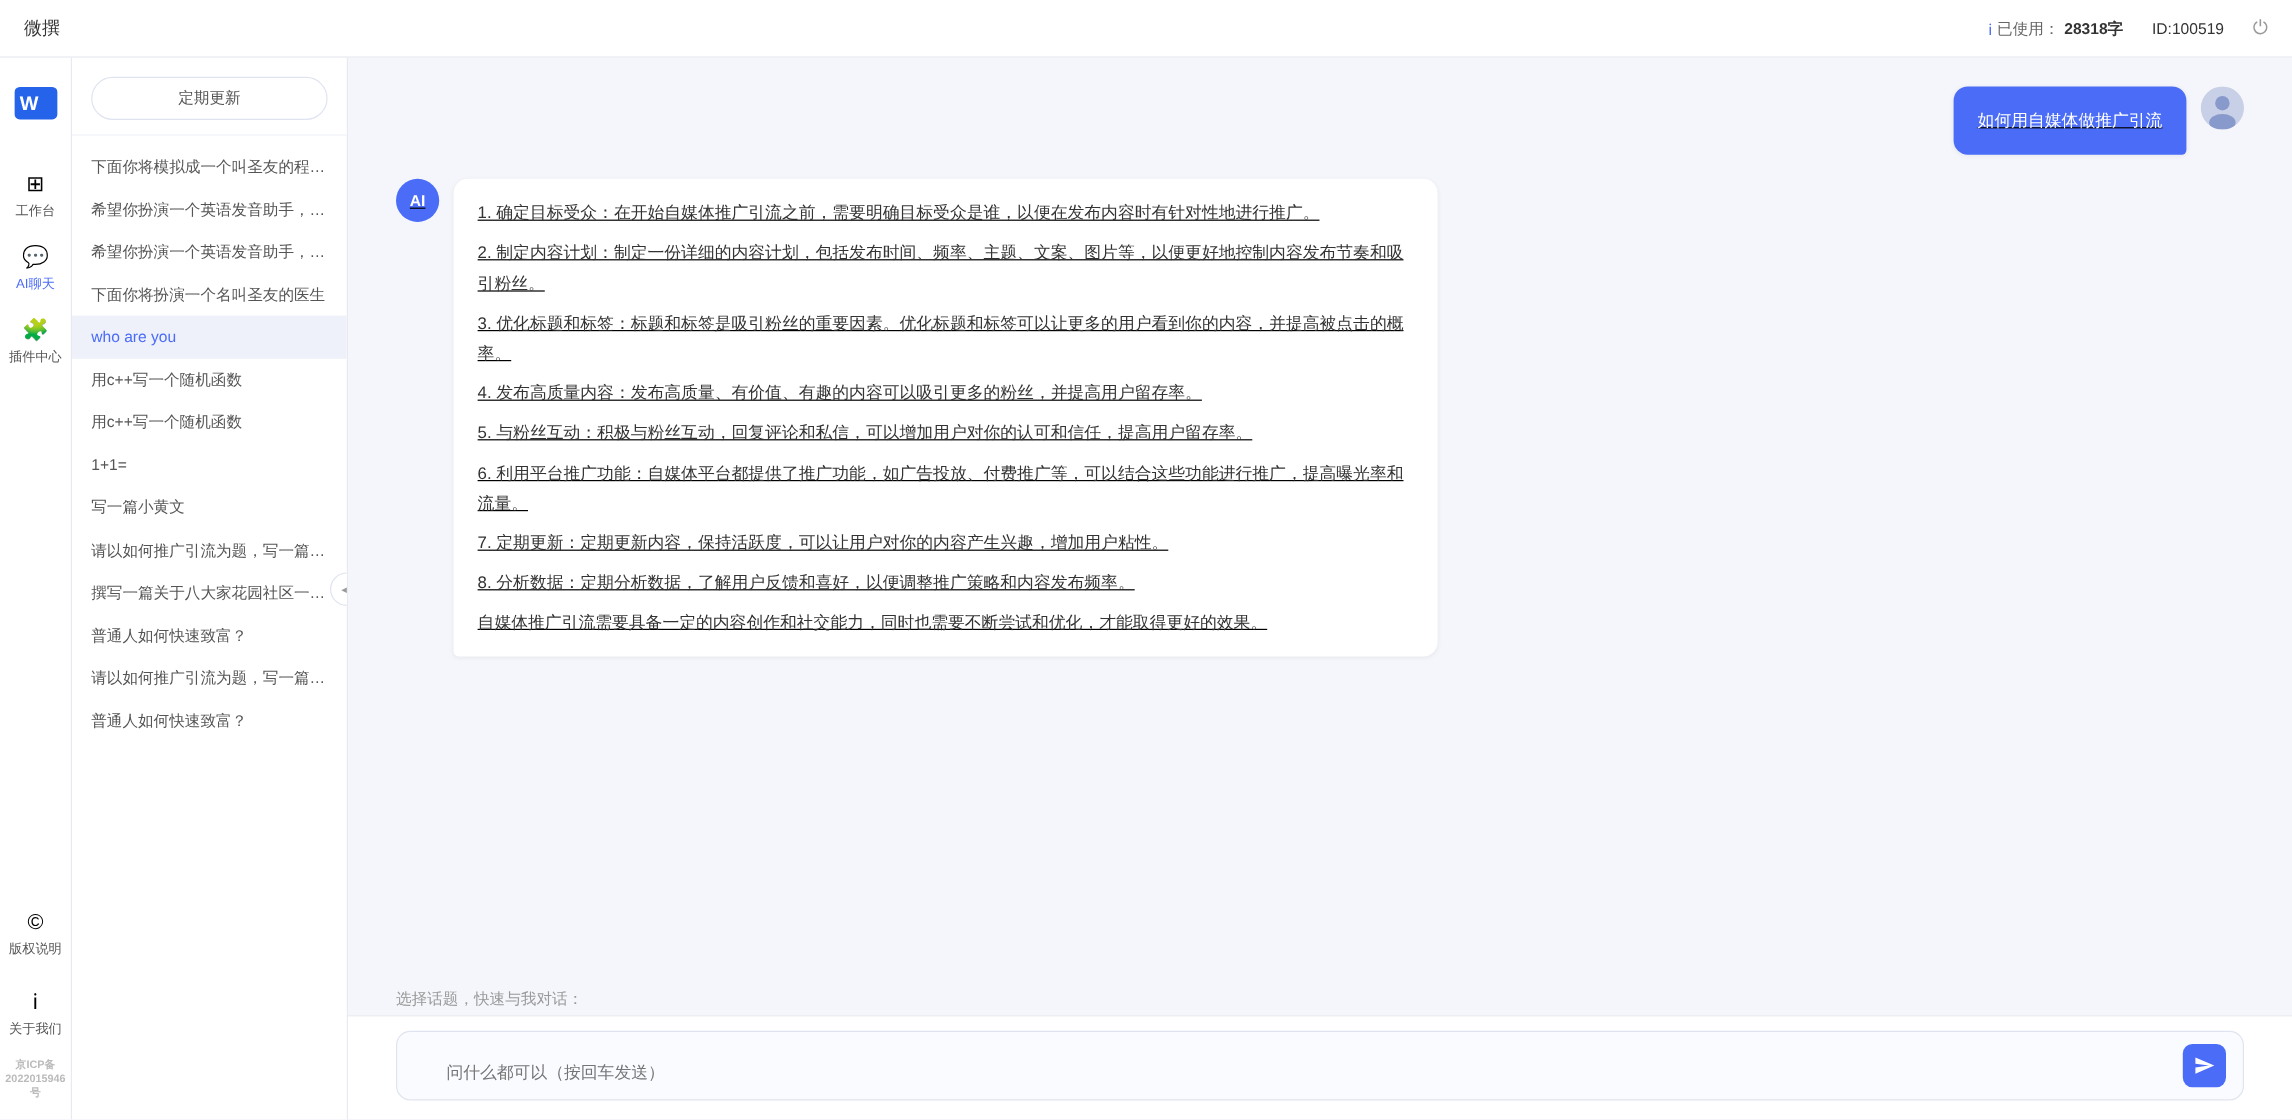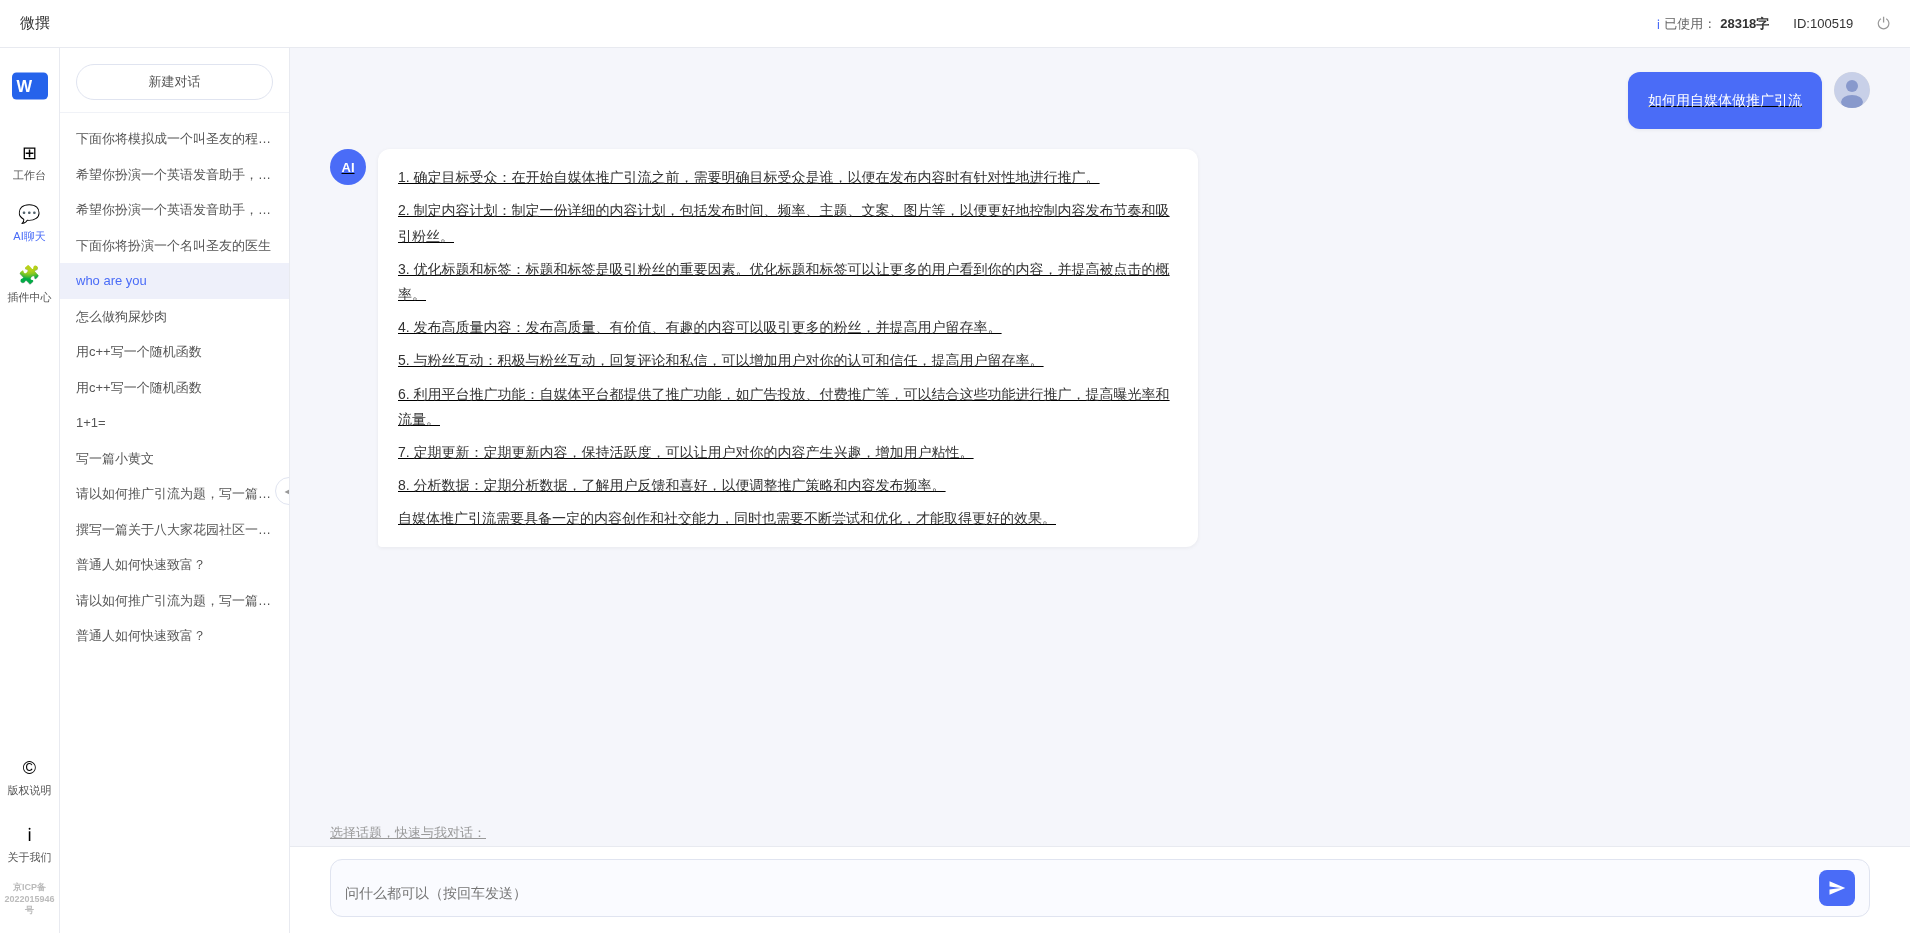--- a/index.html
+++ b/index.html
@@ -238,21 +238,20 @@
     }
 
     .message-bubble p { margin-bottom: 8px; }
     .message-bubble p:last-child { margin-bottom: 0; }
 
     
     .quick-topics {
       padding: 8px 40px 4px;
       font-size: 13px;
       color: #999;
-      text-decoration: underline;
     }
 
     
     .chat-input-area {
       background: #fff;
       border-top: 1px solid #e8eaf0;
       padding: 12px 40px 16px;
     }
     .chat-input-wrapper {
       display: flex;
@@ -268,20 +267,21 @@
       border: none;
       background: transparent;
       resize: none;
       font-size: 14px;
       color: #333;
       outline: none;
       line-height: 1.6;
       min-height: 24px;
       max-height: 120px;
       font-family: inherit;
+      margin-left: 27px;
     }
     .send-btn {
       width: 36px;
       height: 36px;
       background: #4a6cf7;
       border: none;
       border-radius: 8px;
       cursor: pointer;
       display: flex;
       align-items: center;
@@ -337,30 +337,29 @@
       <div class="icon-nav-item">
         <span class="icon">ℹ</span>
         <span class="label">关于我们</span>
       </div>
       <div class="icp-text">京ICP备2022015946号</div>
     </div>
   </div>
 
   <div class="history-sidebar">
     <div class="history-header">
-      <button class="new-chat-btn">新建对话</button>
+      <button class="new-chat-btn">定期更新</button>
     </div>
     <div class="history-list" id="history-list">
 
     <div class="history-item">下面你将模拟成一个叫圣友的程序员，我说...</div>
         <div class="history-item">希望你扮演一个英语发音助手，我提供给你...</div>
         <div class="history-item">希望你扮演一个英语发音助手，我提供给你...</div>
         <div class="history-item">下面你将扮演一个名叫圣友的医生</div>
         <div class="history-item active">who are you</div>
-        <div class="history-item">怎么做狗屎炒肉</div>
         <div class="history-item">用c++写一个随机函数</div>
         <div class="history-item">用c++写一个随机函数</div>
         <div class="history-item">1+1=</div>
         <div class="history-item">写一篇小黄文</div>
         <div class="history-item">请以如何推广引流为题，写一篇大纲</div>
         <div class="history-item">撰写一篇关于八大家花园社区一刻钟便民生...</div>
         <div class="history-item">普通人如何快速致富？</div>
         <div class="history-item">请以如何推广引流为题，写一篇大纲</div>
         <div class="history-item">普通人如何快速致富？</div>
       </div>

